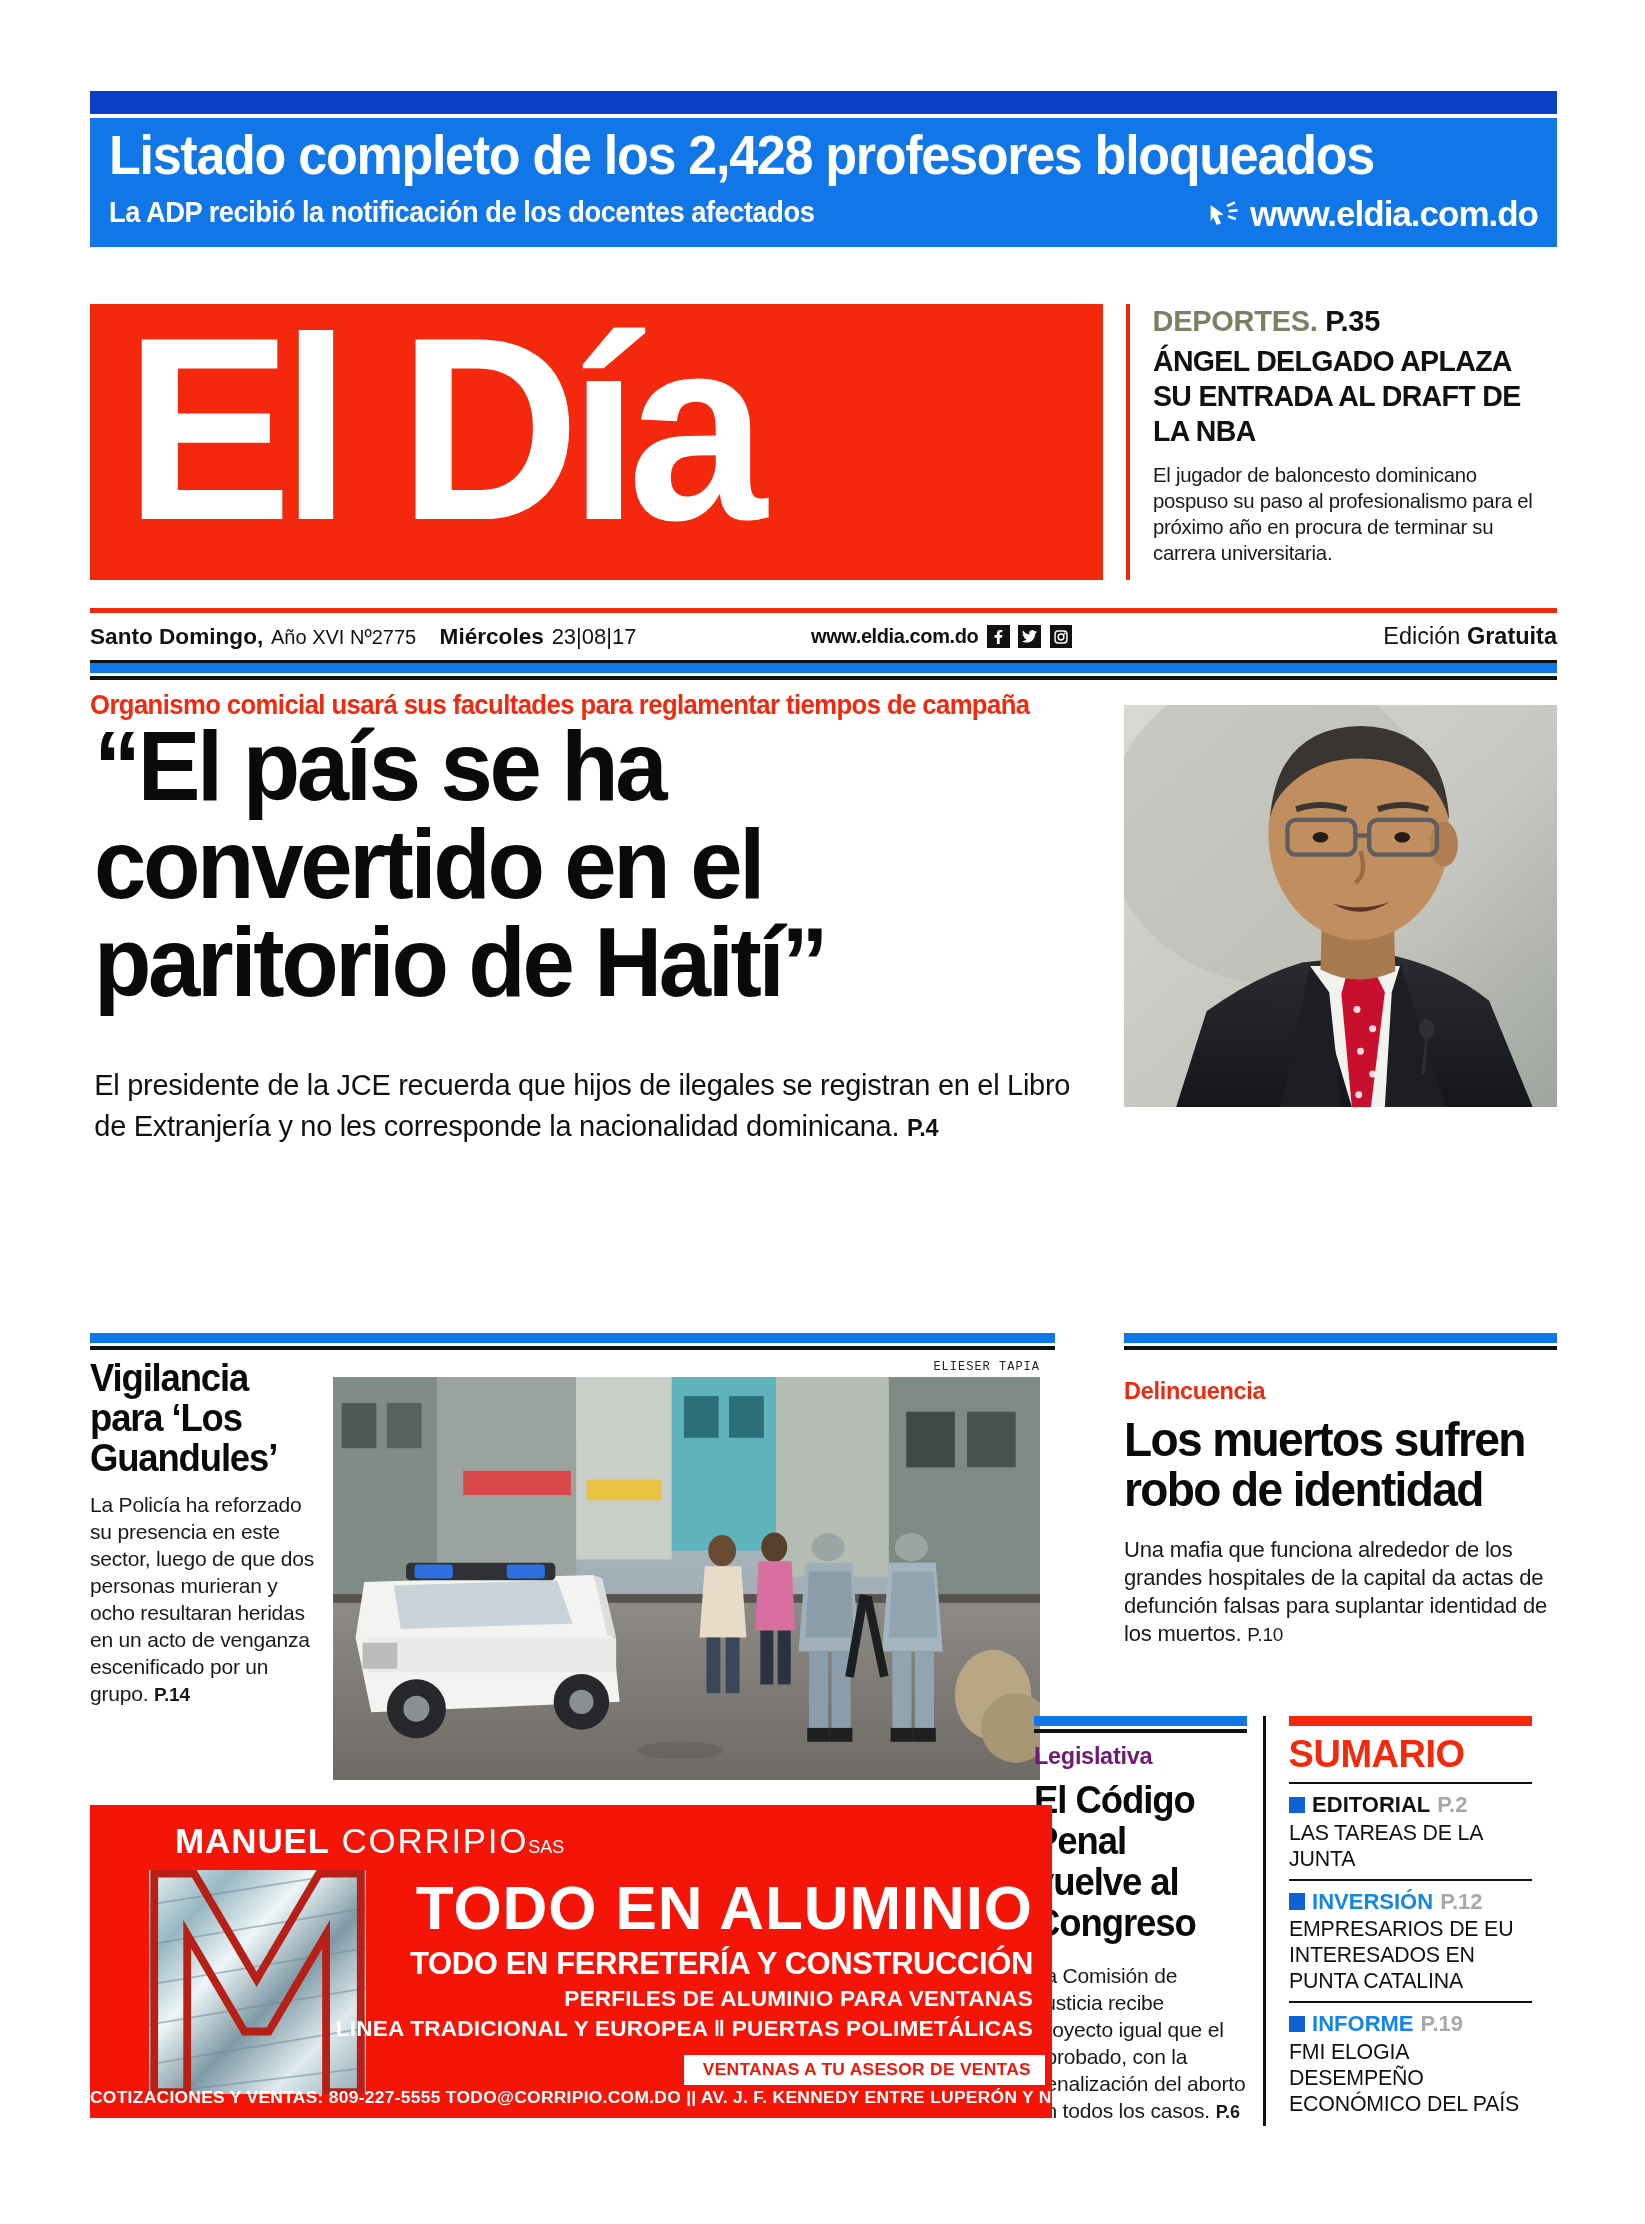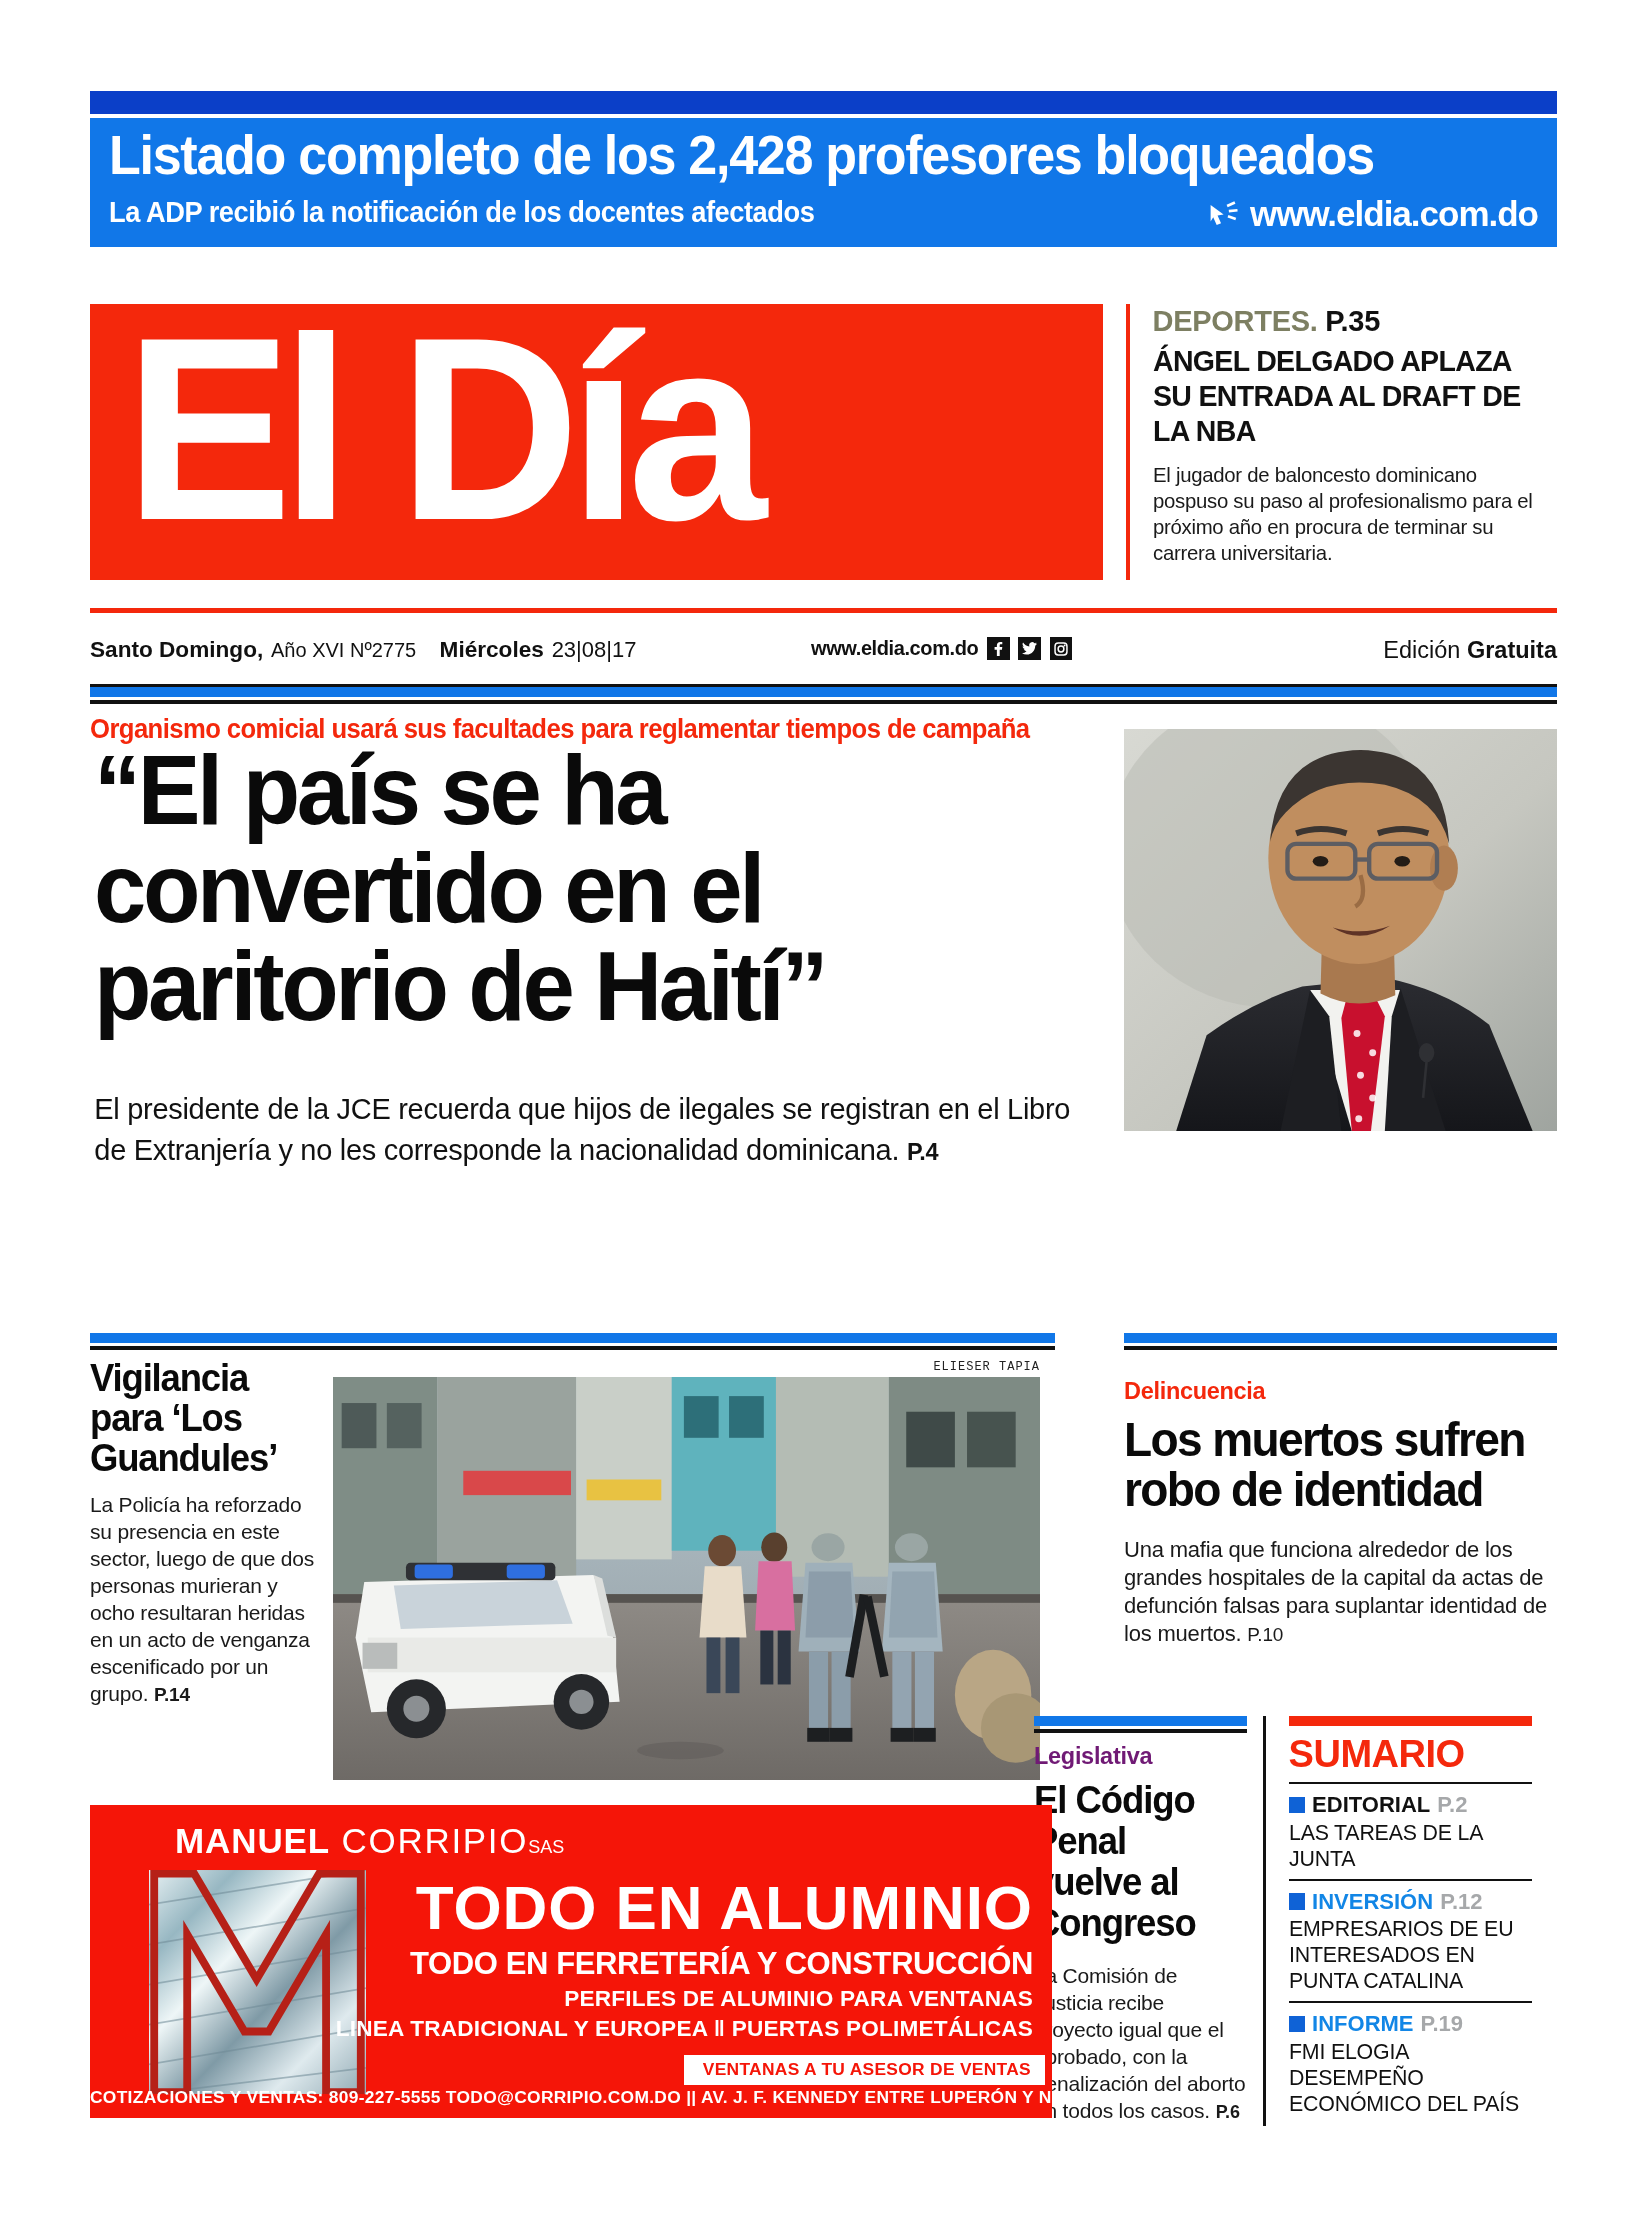--- a/index.html
+++ b/index.html
@@ -148,25 +148,24 @@
   
   #dateline-wrap {
     position: absolute;
     left: 90px; top: 608px;
     width: 1467px;
   }
   #dateline-topline { height: 5.2px; background: #F4280C; }
   #dateline {
     height: 47px;
     display: flex;
-    align-items: flex-start;
+    align-items: center;
     font-size: 22px;
     color: #111;
     position: relative;
-    margin-top: 24px;
   }
   #dateline-left { display: flex; align-items: baseline; gap: 7.8px; white-space: nowrap; }
   #dl-city { font-weight: 700; font-size: 22.6px; }
   #dl-year { font-size: 20px; }
   #dl-day  { font-weight: 700; font-size: 22.6px; margin-left: 15.6px; }
   #dl-date { font-size: 22px; }
   #dateline-center {
     position: absolute;
     left: 721px;
     display: flex; align-items: center; gap: 8.7px;
@@ -186,21 +185,21 @@
     position: absolute; right: 0;
     font-size: 23.5px;
     white-space: nowrap;
   }
   #dateline-right b { font-weight: 700; }
   #dateline-botline { height: 3.5px; background: #111; }
 
   
   #lead-wrap {
     position: absolute;
-    left: 90px; top: 687px;
+    left: 90px; top: 663px;
     width: 1467px;
   }
   #lead-blue { height: 9.6px; background: #1177e8; }
   #lead-black { height: 4.3px; background: #111; margin-top: 3.5px; }
   #lead-kicker {
     margin-top: 9.6px;
     color: #F4280C;
     font-size: 27px;
     font-weight: 700;
     letter-spacing: -0.6px;

